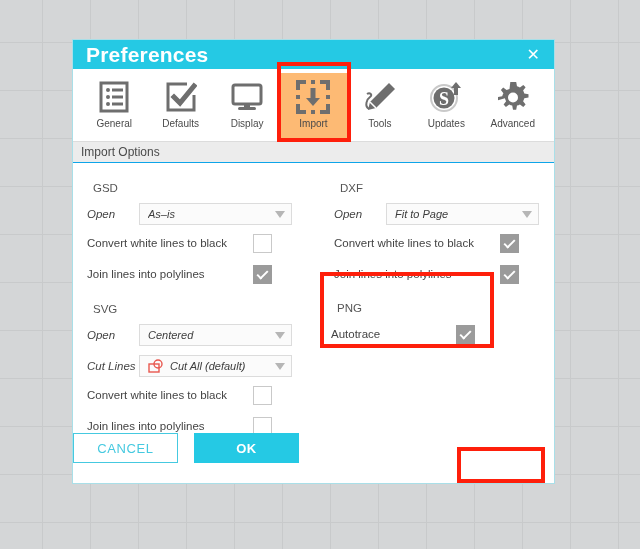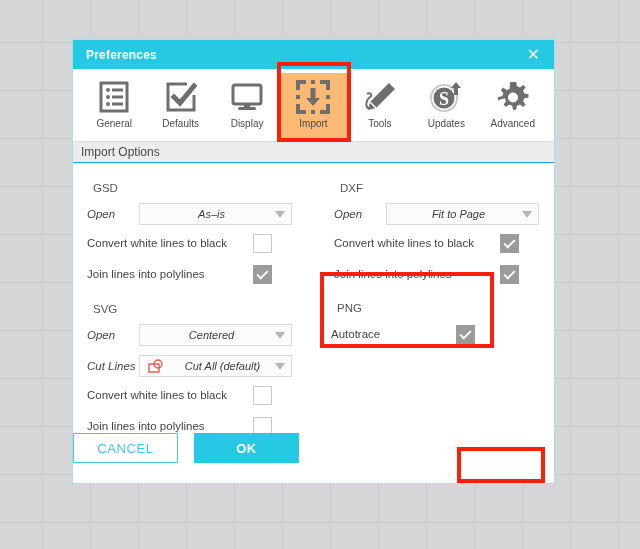--- a/index.html
+++ b/index.html
@@ -35,21 +35,21 @@
     height: 29px;
     background: #25c9e4;
     display: flex;
     align-items: center;
     justify-content: space-between;
     padding: 0 10px 0 13px;
     flex: 0 0 auto;
   }
   .title-text {
     color: #ffffff;
-    font-size: 12px;
+    font-size: 21px;
     font-weight: bold;
     letter-spacing: .2px;
   }
   .close-btn {
     color: #ffffff;
     font-size: 16px;
     line-height: 1;
     padding: 2px 4px;
     cursor: pointer;
   }
@@ -135,21 +135,20 @@
     height: 22px;
     border: 1px solid #dcdcdc;
     background: #fbfbfb;
     display: flex;
     align-items: center;
     padding: 0 6px 0 8px;
     font-size: 11px;
     color: #3d3d3d;
     cursor: pointer;
     position: relative;
-    text-align: center;
   }
   .select .sel-text { flex: 1 1 auto; white-space: nowrap; overflow: hidden; }
   .caret {
     width: 0; height: 0;
     border-left: 5px solid transparent;
     border-right: 5px solid transparent;
     border-top: 7px solid #b6b6b6;
     flex: 0 0 auto;
   }
   .cutline-icon { flex: 0 0 auto; margin-right: 5px; display: flex; }

